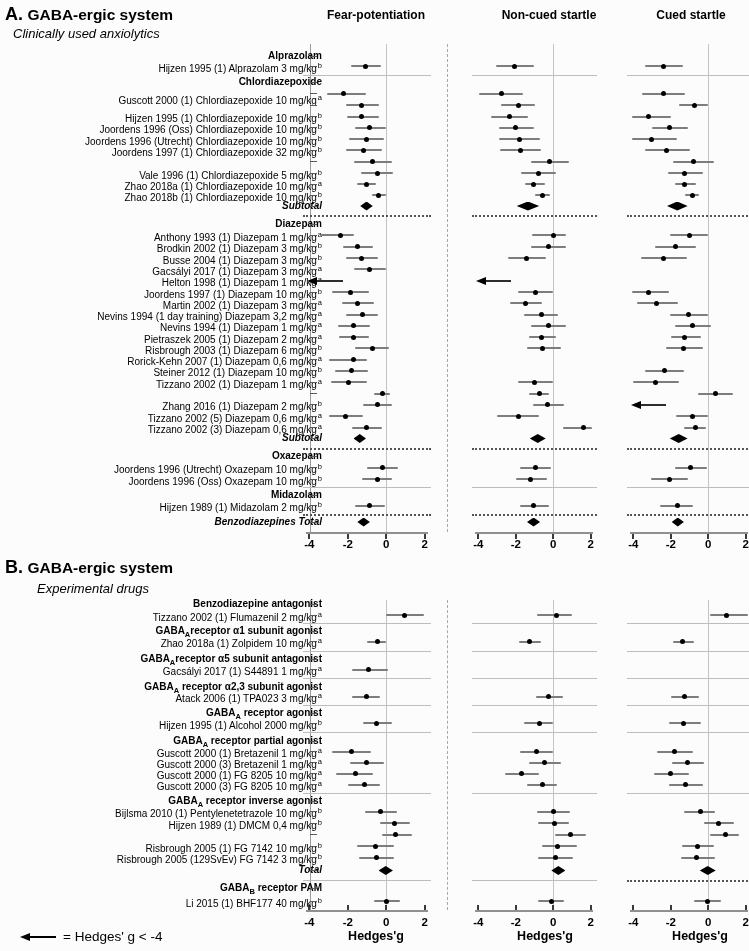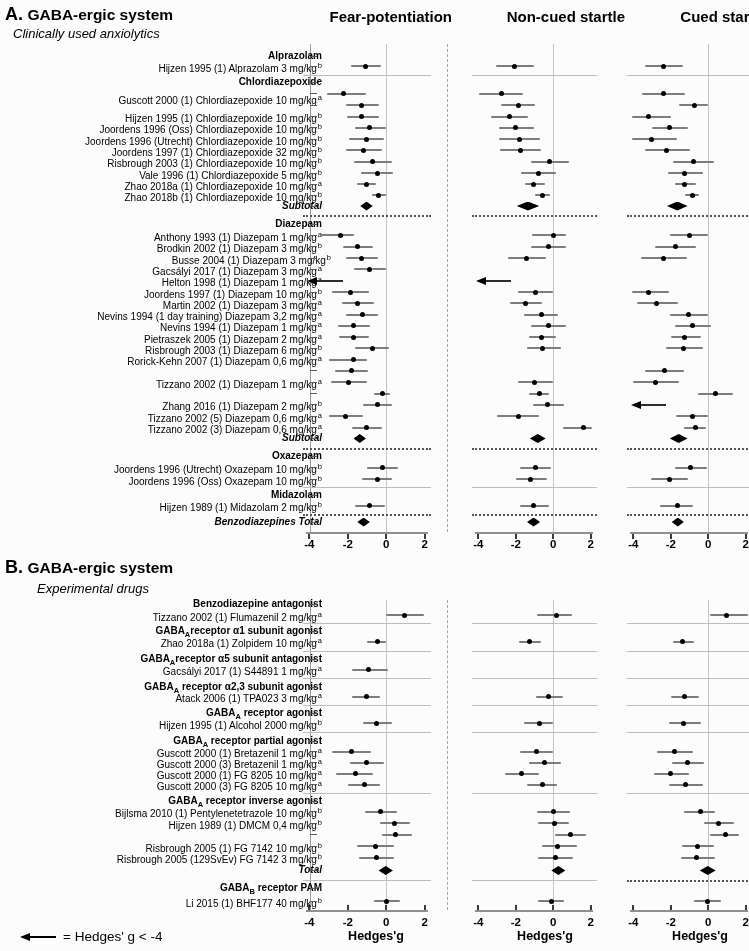--- a/index.html
+++ b/index.html
@@ -4,21 +4,21 @@
 <style>
   html,body{margin:0;padding:0;background:#ffffff}
   .canvas{position:relative;width:749px;height:951px;background:#fcfcfc;
           font-family:"Liberation Sans",sans-serif;color:#000;overflow:hidden}
   .canvas div{position:absolute}
   #plot{left:0;top:0;width:749px;height:951px}
   .ptitle{left:5px;white-space:nowrap}
   .plabel{font-weight:bold;font-size:18px}
   .ptext{font-weight:bold;font-size:15.5px}
   .psub{font-style:italic;font-size:13px;white-space:nowrap}
-  .colhdr{font-weight:bold;font-size:15px;text-align:right;top:8px;width:152px}
+  .colhdr{font-weight:bold;font-size:12px;text-align:center;top:8px;width:152px}
   .hedg{font-weight:bold;font-size:12.5px;text-align:center;top:929px;width:90px}
   .lbl{width:322px;left:0;text-align:right;font-size:10px;line-height:12px;white-space:nowrap}
   .lbl.group{font-weight:bold}
   .lbl.summary{font-weight:bold;font-style:italic}
   .sup{font-size:7.5px;vertical-align:4px;margin-left:1px}
   .lbl sub{font-size:7.5px}
   .zero{width:1px;background:#c4c4c4}
   .spine{width:1px;background:#9a9a9a}
   .sep{width:0;border-left:1px dashed #a8a8a8}
   .rtick{width:7px;height:1px;background:#5a5a5a}
@@ -183,21 +183,20 @@
       <div class="ci" style="left: 632.363px; top: 138px; width: 44.952px;"></div>
       <div class="dot" style="left: 648.593px; top: 136.5px;"></div>
       <div class="lbl study" style="top: 143.5px;">Joordens 1997 (1) Chlordiazepoxide 32 mg/kg<span class="sup">b</span></div>
       <div class="rtick" style="left: 310px; top: 149.5px;"></div>
       <div class="ci" style="left: 345.837px; top: 149px; width: 36.537px;"></div>
       <div class="dot" style="left: 360.644px; top: 147.5px;"></div>
       <div class="ci" style="left: 499.839px; top: 149px; width: 41.206px;"></div>
       <div class="dot" style="left: 517.942px; top: 147.5px;"></div>
       <div class="ci" style="left: 644.538px; top: 149px; width: 45.8885px;"></div>
       <div class="dot" style="left: 663.577px; top: 147.5px;"></div>
-      <div class="lbl study" style="top: 155px;">Risbrough 2003 (1) Chlordiazepoxide 10 mg/kg<span class="sup">b</span></div>
       <div class="rtick" style="left: 310px; top: 161px;"></div>
       <div class="ci" style="left: 353.529px; top: 160.5px; width: 38.46px;"></div>
       <div class="dot" style="left: 370.259px; top: 159px;"></div>
       <div class="ci" style="left: 530.744px; top: 160.5px; width: 38.3965px;"></div>
       <div class="dot" style="left: 546.974px; top: 159px;"></div>
       <div class="ci" style="left: 672.633px; top: 160.5px; width: 41.206px;"></div>
       <div class="dot" style="left: 690.736px; top: 159px;"></div>
       <div class="lbl study" style="top: 166.5px;">Vale 1996 (1) Chlordiazepoxide 5 mg/kg<span class="sup">b</span></div>
       <div class="rtick" style="left: 310px; top: 172.5px;"></div>
       <div class="ci" style="left: 361.221px; top: 172px; width: 31.7295px;"></div>
@@ -241,21 +240,21 @@
       <div class="ci" style="left: 669.823px; top: 234px; width: 38.3965px;"></div>
       <div class="dot" style="left: 686.99px; top: 232.5px;"></div>
       <div class="lbl study" style="top: 240px;">Brodkin 2002 (1) Diazepam 3 mg/kg<span class="sup">b</span></div>
       <div class="rtick" style="left: 310px; top: 246px;"></div>
       <div class="ci" style="left: 342.952px; top: 245.5px; width: 29.8065px;"></div>
       <div class="dot" style="left: 354.875px; top: 244px;"></div>
       <div class="ci" style="left: 530.744px; top: 245.5px; width: 35.587px;"></div>
       <div class="dot" style="left: 546.038px; top: 244px;"></div>
       <div class="ci" style="left: 654.839px; top: 245.5px; width: 41.206px;"></div>
       <div class="dot" style="left: 672.942px; top: 244px;"></div>
-      <div class="lbl study" style="top: 251.5px; margin-left: 9px;">Busse 2004 (1) Diazepam 3 mg/kg<span class="sup">b</span></div>
+      <div class="lbl study" style="top: 251.5px;">Busse 2004 (1) Diazepam 3 mg/kg<span class="sup">b</span></div>
       <div class="rtick" style="left: 310px; top: 257.5px;"></div>
       <div class="ci" style="left: 345.837px; top: 257px; width: 31.7295px;"></div>
       <div class="dot" style="left: 358.721px; top: 255.5px;"></div>
       <div class="ci" style="left: 508.268px; top: 257px; width: 37.46px;"></div>
       <div class="dot" style="left: 524.498px; top: 255.5px;"></div>
       <div class="ci" style="left: 640.792px; top: 257px; width: 45.8885px;"></div>
       <div class="dot" style="left: 660.768px; top: 255.5px;"></div>
       <div class="lbl study" style="top: 262.5px;">Gacsályi 2017 (1) Diazepam 3 mg/kg<span class="sup">a</span></div>
       <div class="rtick" style="left: 310px; top: 268.5px;"></div>
       <div class="ci" style="left: 354.49px; top: 268px; width: 31.7295px;"></div>
@@ -311,20 +310,21 @@
       <div class="ci" style="left: 355.452px; top: 347px; width: 33.6525px;"></div>
       <div class="dot" style="left: 370.259px; top: 345.5px;"></div>
       <div class="ci" style="left: 526.998px; top: 347px; width: 33.714px;"></div>
       <div class="dot" style="left: 540.418px; top: 345.5px;"></div>
       <div class="ci" style="left: 666.077px; top: 347px; width: 36.5235px;"></div>
       <div class="dot" style="left: 681.371px; top: 345.5px;"></div>
       <div class="lbl study" style="top: 353px;">Rorick-Kehn 2007 (1) Diazepam 0,6 mg/kg<span class="sup">a</span></div>
       <div class="rtick" style="left: 310px; top: 359px;"></div>
       <div class="ci" style="left: 328.53px; top: 358.5px; width: 38.46px;"></div>
       <div class="dot" style="left: 351.029px; top: 357px;"></div>
+      <div class="lbl study" style="top: 364px;">Steiner 2012 (1) Diazepam 10 mg/kg<span class="sup">b</span></div>
       <div class="rtick" style="left: 310px; top: 370px;"></div>
       <div class="ci" style="left: 335.261px; top: 369.5px; width: 32.691px;"></div>
       <div class="dot" style="left: 349.106px; top: 368px;"></div>
       <div class="ci" style="left: 644.538px; top: 369.5px; width: 39.333px;"></div>
       <div class="dot" style="left: 661.704px; top: 368px;"></div>
       <div class="lbl study" style="top: 375.5px;">Tizzano 2002 (1) Diazepam 1 mg/kg<span class="sup">a</span></div>
       <div class="rtick" style="left: 310px; top: 381.5px;"></div>
       <div class="ci" style="left: 331.415px; top: 381px; width: 35.5755px;"></div>
       <div class="dot" style="left: 346.221px; top: 379.5px;"></div>
       <div class="ci" style="left: 517.633px; top: 381px; width: 35.587px;"></div>

